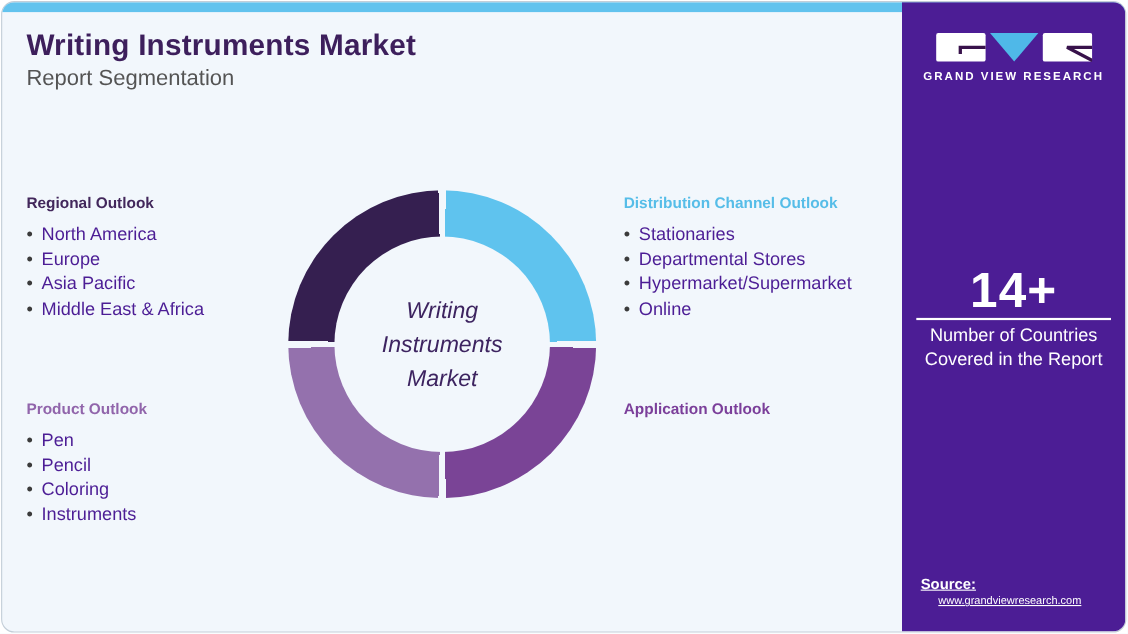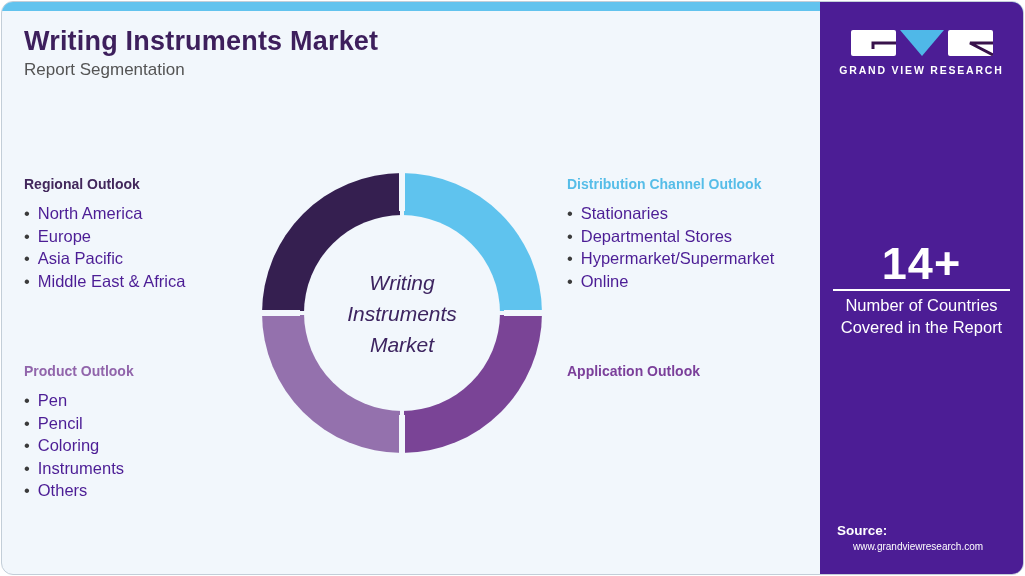--- a/index.html
+++ b/index.html
@@ -16,21 +16,21 @@
   .top-bar {
     position:absolute; top:0; left:0; right:0; height:9px; background:#62c3ee;
   }
   
   .title {
     position:absolute; left:22px; top:24px;
     font-size:27px; font-weight:bold; color:#3d1f5c; letter-spacing:0.2px;
   }
   .subtitle {
     position:absolute; left:22px; top:58px;
-    font-size:17px; color:#545454;
+    font-size:20px; color:#545454;
   }
   
   .section { position:absolute; width:255px; }
   .section h3 { margin:0 0 6px 0; font-size:14px; font-weight:bold; line-height:24px; }
   .section ul { margin:0; padding:0; list-style:none; }
   .section li {
     font-size:16.5px; color:#4c1d95; line-height:22.5px; white-space:nowrap;
   }
   .section li::before { content:"•"; margin-right:8px; color:#3b3b3b; }
   .sec-regional     { left:22px;  top:170px; }
@@ -66,21 +66,21 @@
     color:#ffffff; font-size:45px; font-weight:bold; letter-spacing:1px;
   }
   .count-divider {
     position:absolute; top:287px; left:13px; right:13px; height:0;
     border-top:2px solid #ffffff;
   }
   .count-label {
     position:absolute; top:292px; left:6px; right:6px; text-align:center;
     color:#ffffff; font-size:16.5px; line-height:22px;
   }
-  .source { position:absolute; left:17px; bottom:22px; color:#ffffff; }
+  .source { position:absolute; left:17px; bottom:22px; color:#ffffff;text-decoration:underline; }
   .source .src-label { font-size:13.5px; font-weight:bold; margin-bottom:3px; }
   .source .src-url   { font-size:10px;margin-left:16px; }
 </style>
 </head>
 <body>
 
 <div class="card">
   <div class="top-bar"></div>
 
   <div class="title">Writing Instruments Market</div>
@@ -96,21 +96,20 @@
     </ul>
   </div>
 
   <div class="section sec-product">
     <h3 style="color: rgb(145, 101, 171);">Product Outlook</h3>
     <ul>
       <li>Pen</li>
       <li>Pencil</li>
       <li>Coloring</li>
       <li>Instruments</li>
-      <li>Others</li>
     </ul>
   </div>
 
   <div class="section sec-distribution">
     <h3 style="color: rgb(86, 189, 232);">Distribution Channel Outlook</h3>
     <ul>
       <li>Stationaries</li>
       <li>Departmental Stores</li>
       <li>Hypermarket/Supermarket</li>
       <li>Online</li>

